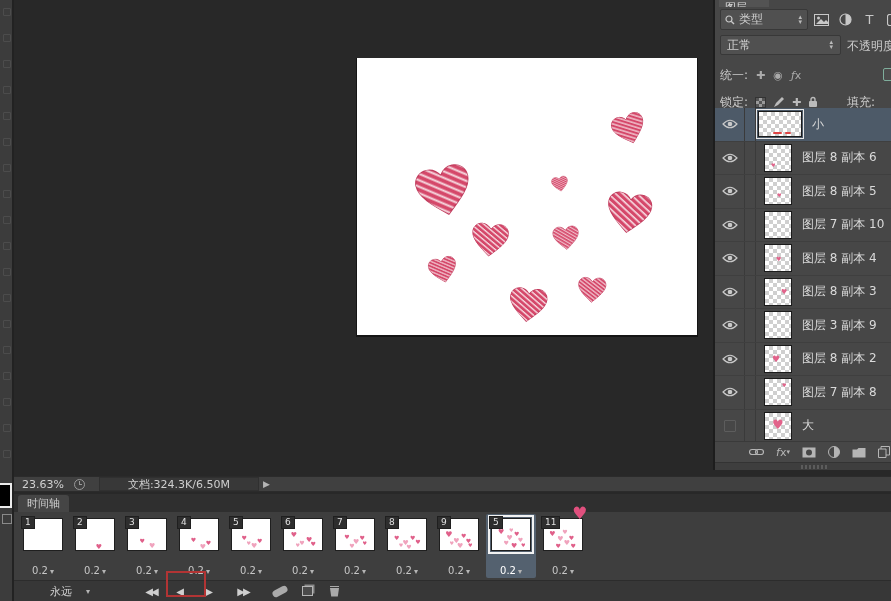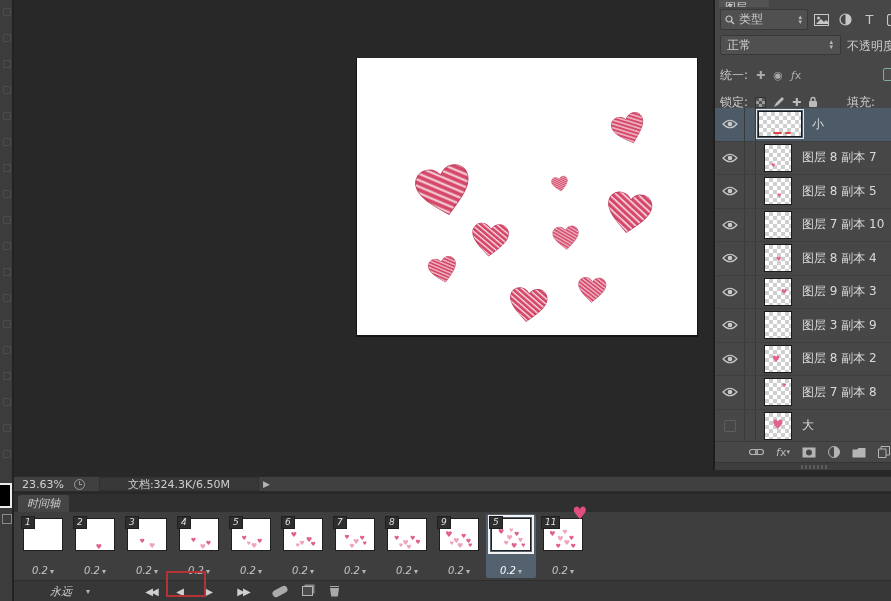--- a/index.html
+++ b/index.html
@@ -90,21 +90,21 @@
   .zoom-val { margin-left:8px; color:#d2d2d2; }
   .savestate-icon { margin-left:10px; width:11px; height:11px; border-radius:50%; border:1px solid #999;
                     position:relative; }
   .savestate-icon:before { content:""; position:absolute; left:4px; top:1px; width:1px; height:4px; background:#999; }
   .savestate-icon:after { content:""; position:absolute; left:4px; top:4px; width:3px; height:1px; background:#999; }
   .doc-field { margin-left:14px; width:160px; height:14px; background:#383838; border:1px solid #303030;
                display:flex; align-items:center; justify-content:center; color:#cfcfcf; }
   .doc-arrow { margin-left:4px; color:#b5b5b5; font-size:9px; }
 
   
-  .timeline { position:absolute; left:14px; top:494px; width:877px; height:107px; background:#3e3e3e;font-style:italic; }
+  .timeline { position:absolute; left:14px; top:494px; width:877px; height:107px; background:#3e3e3e; }
   .tl-tabbar { position:absolute; left:0; top:0; width:877px; height:18px; background:#2f2f2f; }
   .tl-tab { position:absolute; left:4px; top:1px; height:17px; background:#454545; color:#ccc;
             font-size:11px; padding:0 9px; line-height:17px; border-radius:3px 3px 0 0; }
   .frames-strip { position:absolute; left:0; top:18px; width:877px; height:68px; display:flex;
                   padding:2px 0 0 4px; }
   .frame-cell { position:relative; width:50px; height:64px; margin-right:2px; flex:none; border-radius:2px; }
   .frame-cell.selected { background:#54616f; }
   .fthumb { position:absolute; left:5px; top:4px; width:40px; height:33px; background:#fff;
             border:1px solid #1f1f1f; }
   .frame-cell.selected .fthumb { outline:2px solid #f2f2f2; outline-offset:1px; }
@@ -285,21 +285,21 @@
     <div class="eye-cell">
             <svg width="16" height="10" viewBox="0 0 16 10" class="mini-svg">
               <path d="M1 5 Q8 -2.5 15 5 Q8 12.5 1 5 Z" fill="none" stroke="#c9c9c9" stroke-width="1.1"></path>
               <circle cx="8" cy="5" r="2.3" fill="#c9c9c9"></circle>
             </svg>
           </div>
     <div class="spacer-cell"></div>
     <div class="lthumb">
             <span class="mark-heart" style="left: 6px; top: 18px; font-size: 5px;">♥</span>
           </div>
-    <div class="lname">图层 8 副本 7</div>
+    <div class="lname">图层 8 副本 6</div>
   </div>
         <div class="layer-row">
     <div class="eye-cell">
             <svg width="16" height="10" viewBox="0 0 16 10" class="mini-svg">
               <path d="M1 5 Q8 -2.5 15 5 Q8 12.5 1 5 Z" fill="none" stroke="#c9c9c9" stroke-width="1.1"></path>
               <circle cx="8" cy="5" r="2.3" fill="#c9c9c9"></circle>
             </svg>
           </div>
     <div class="spacer-cell"></div>
     <div class="lthumb">
@@ -335,21 +335,21 @@
     <div class="eye-cell">
             <svg width="16" height="10" viewBox="0 0 16 10" class="mini-svg">
               <path d="M1 5 Q8 -2.5 15 5 Q8 12.5 1 5 Z" fill="none" stroke="#c9c9c9" stroke-width="1.1"></path>
               <circle cx="8" cy="5" r="2.3" fill="#c9c9c9"></circle>
             </svg>
           </div>
     <div class="spacer-cell"></div>
     <div class="lthumb">
             <span class="mark-heart" style="left: 16px; top: 10px; font-size: 7px;">♥</span>
           </div>
-    <div class="lname">图层 9 副本 3</div>
+    <div class="lname">图层 8 副本 3</div>
   </div>
         <div class="layer-row">
     <div class="eye-cell">
             <svg width="16" height="10" viewBox="0 0 16 10" class="mini-svg">
               <path d="M1 5 Q8 -2.5 15 5 Q8 12.5 1 5 Z" fill="none" stroke="#c9c9c9" stroke-width="1.1"></path>
               <circle cx="8" cy="5" r="2.3" fill="#c9c9c9"></circle>
             </svg>
           </div>
     <div class="spacer-cell"></div>
     <div class="lthumb"></div>

